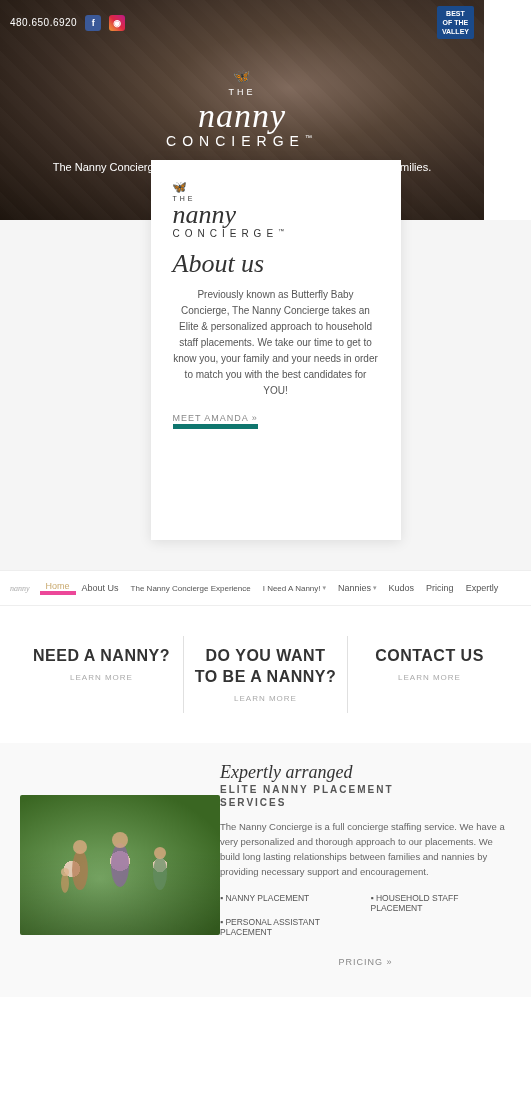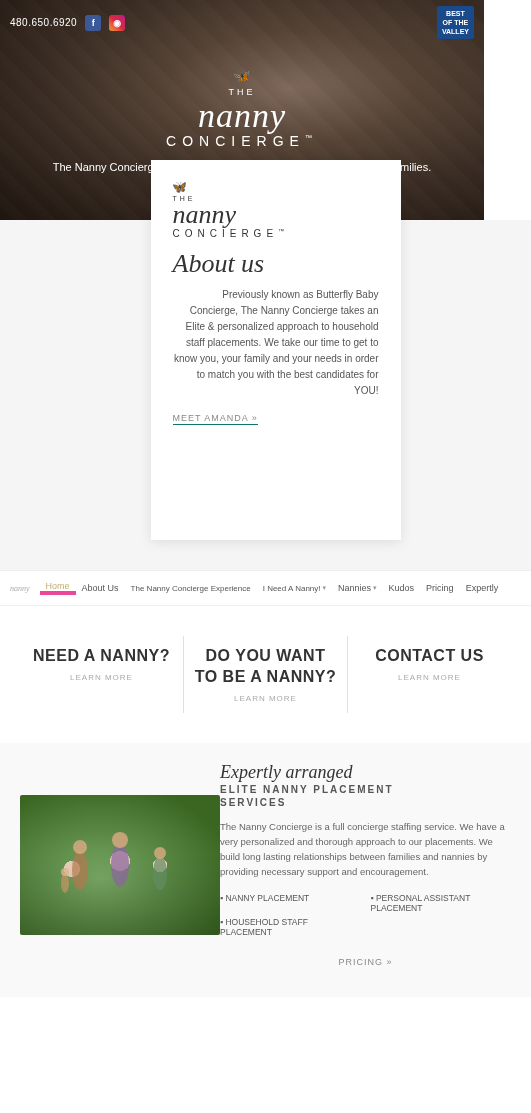--- a/index.html
+++ b/index.html
@@ -188,32 +188,32 @@
       font-family: 'Palatino Linotype', Palatino, serif;
       font-style: italic;
       color: #333;
       margin: 10px 0 8px;
     }
     .about-text {
       font-size: 10px;
       font-family: Arial, sans-serif;
       color: #555;
       line-height: 1.6;
-      text-align: right;
+      text-align: center;
     }
     .meet-link {
       display: inline-block;
       margin-top: 14px;
       font-size: 9px;
       font-family: Arial, sans-serif;
       color: #888;
       letter-spacing: 1px;
       text-decoration: none;
       text-transform: uppercase;
-      border-bottom: 1px solid #0f766e;
+      border-bottom: 5px solid #0f766e;
       padding-bottom: 1px;
       cursor: pointer;
     }
 
     
     .navbar {
       background: #fff;
       border-top: 1px solid #eee;
       border-bottom: 1px solid #eee;
       display: flex;
@@ -487,18 +487,18 @@
   </div>
 
   <div class="services-content">
     <div class="script-heading">Expertly arranged</div>
     <div class="services-subtitle">
       ELITE NANNY PLACEMENT<br>SERVICES
     </div>
     <p class="services-text">The Nanny Concierge is a full concierge staffing service. We have a very personalized and thorough approach to our placements. We build long lasting relationships between families and nannies by providing necessary support and encouragement.</p>
     <div class="services-bullets">
       <div class="bullet-item">NANNY PLACEMENT</div>
+      <div class="bullet-item">HOUSEHOLD STAFF PLACEMENT</div>
       <div class="bullet-item">PERSONAL ASSISTANT PLACEMENT</div>
-      <div class="bullet-item">HOUSEHOLD STAFF PLACEMENT</div>
     </div>
     <a class="pricing-link">PRICING »</a>
   </div>
 </div>
 
 </body></html>

